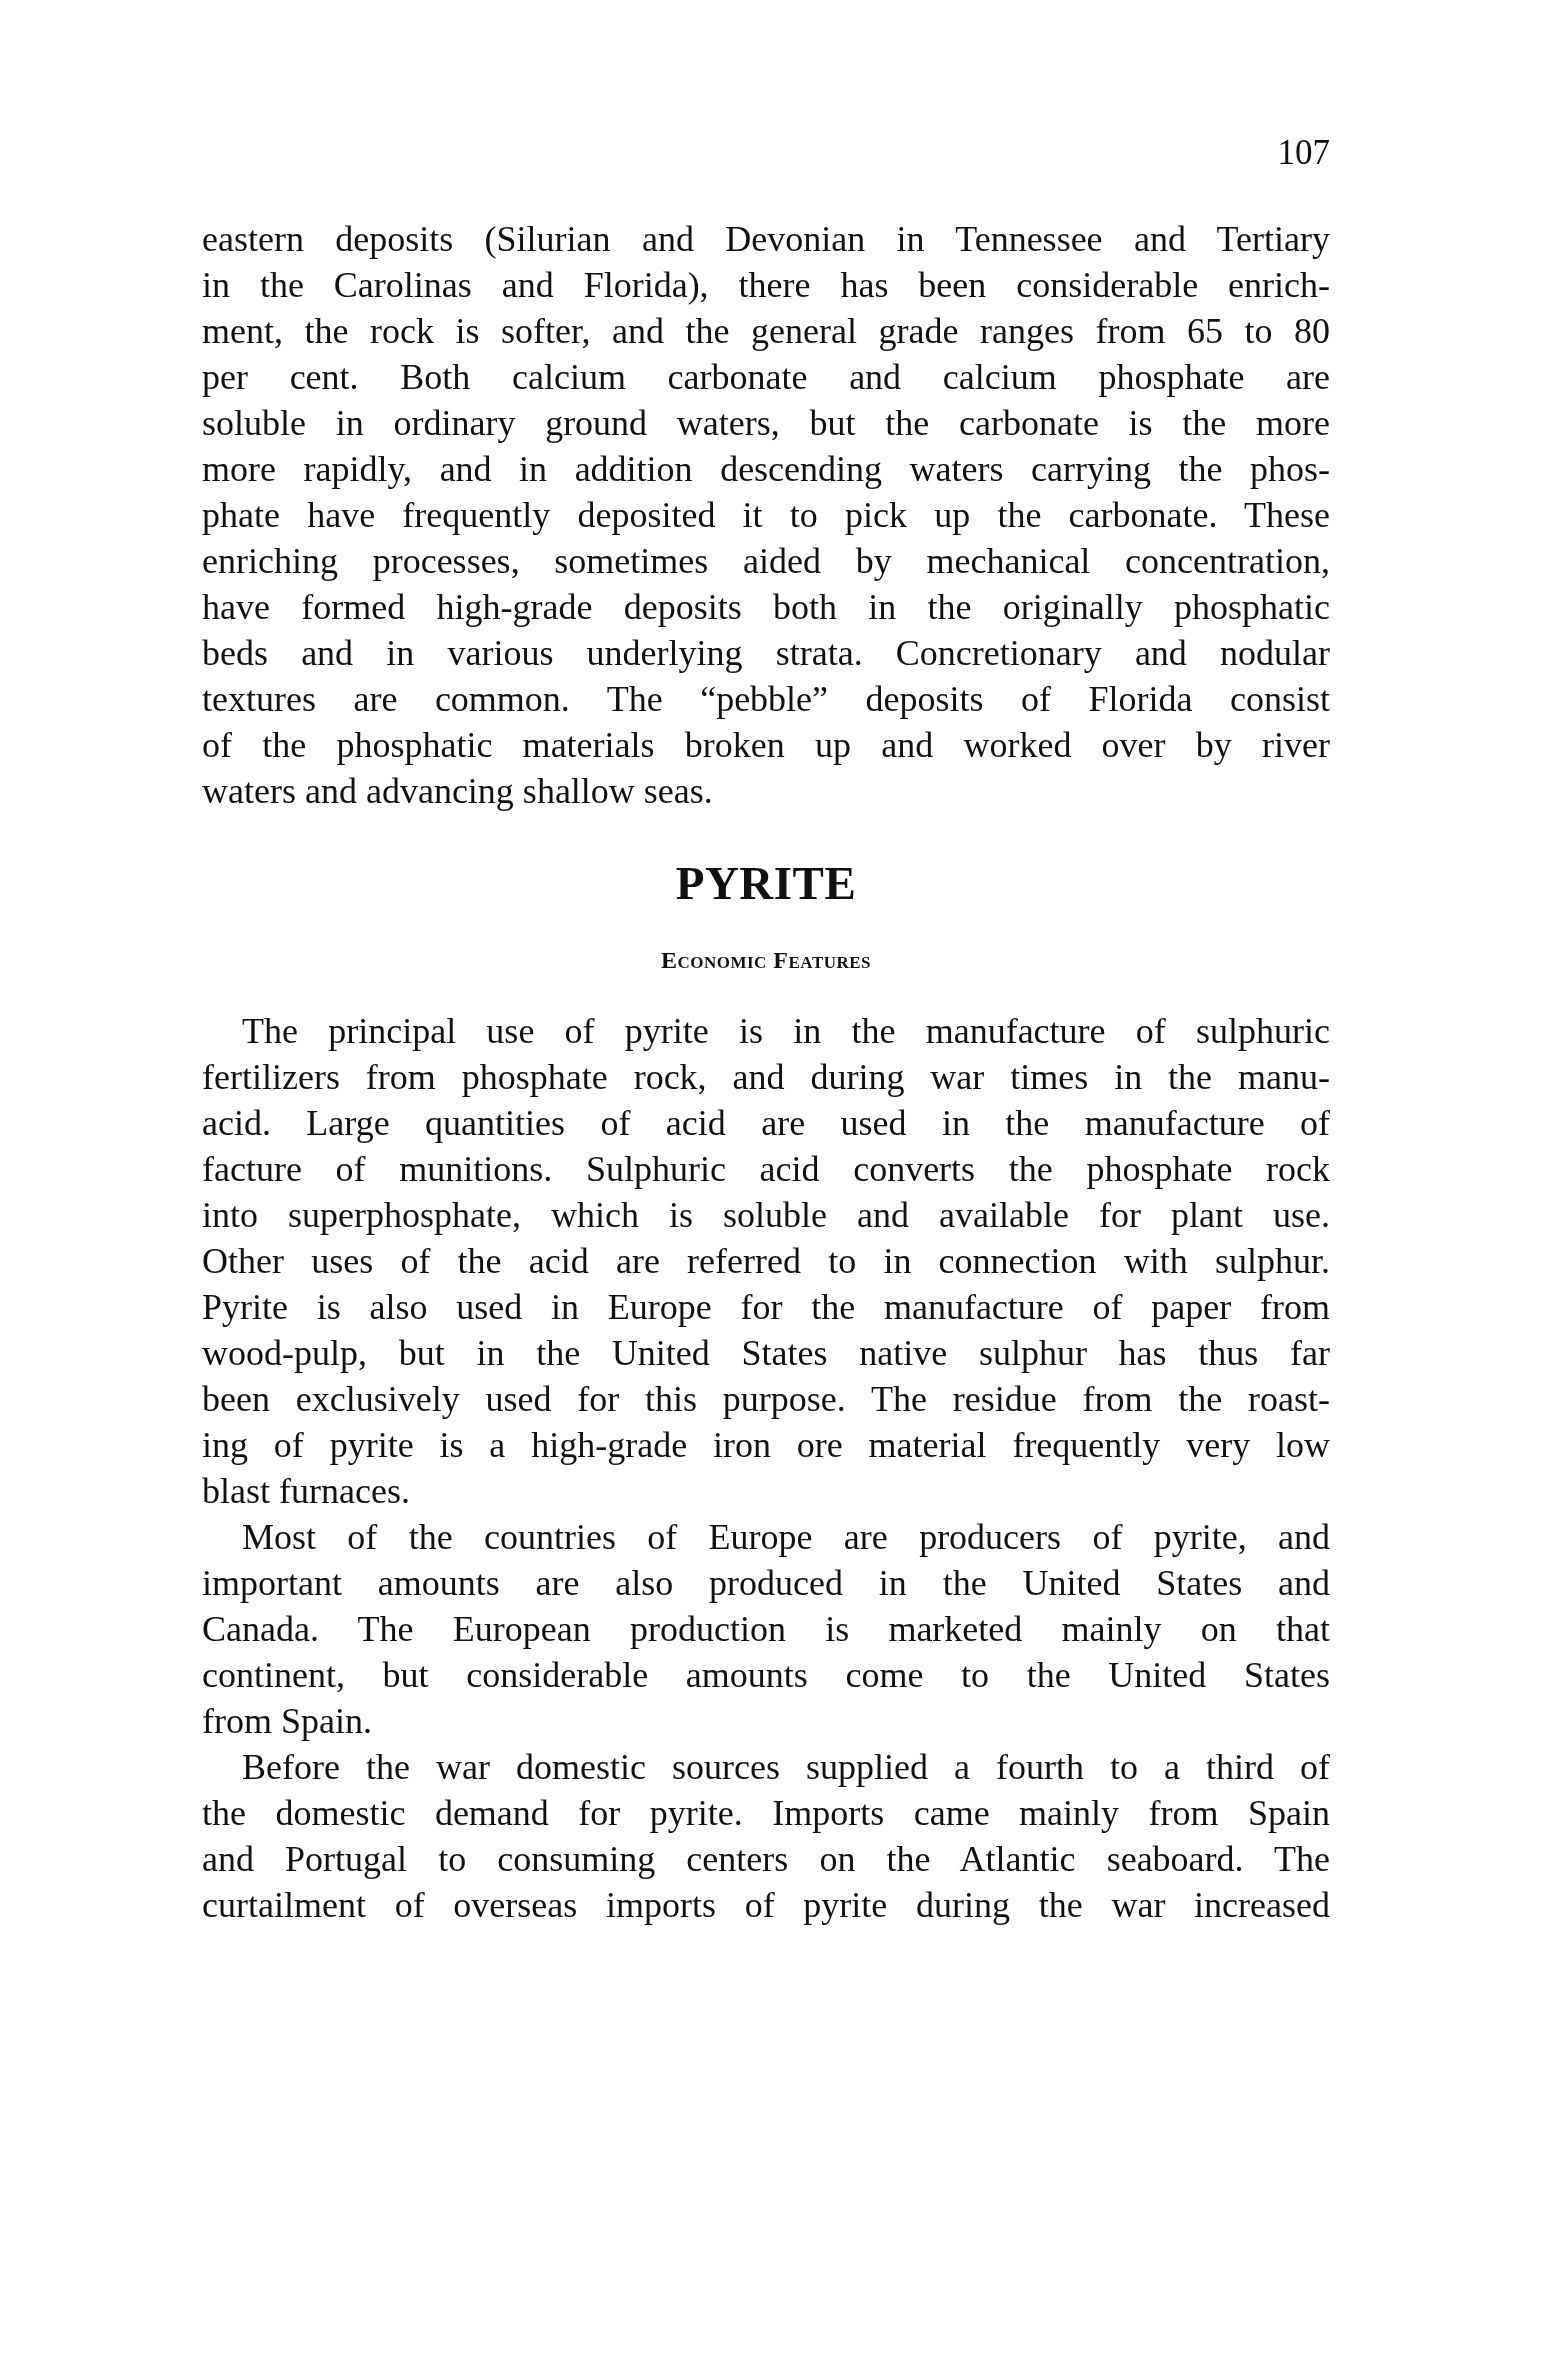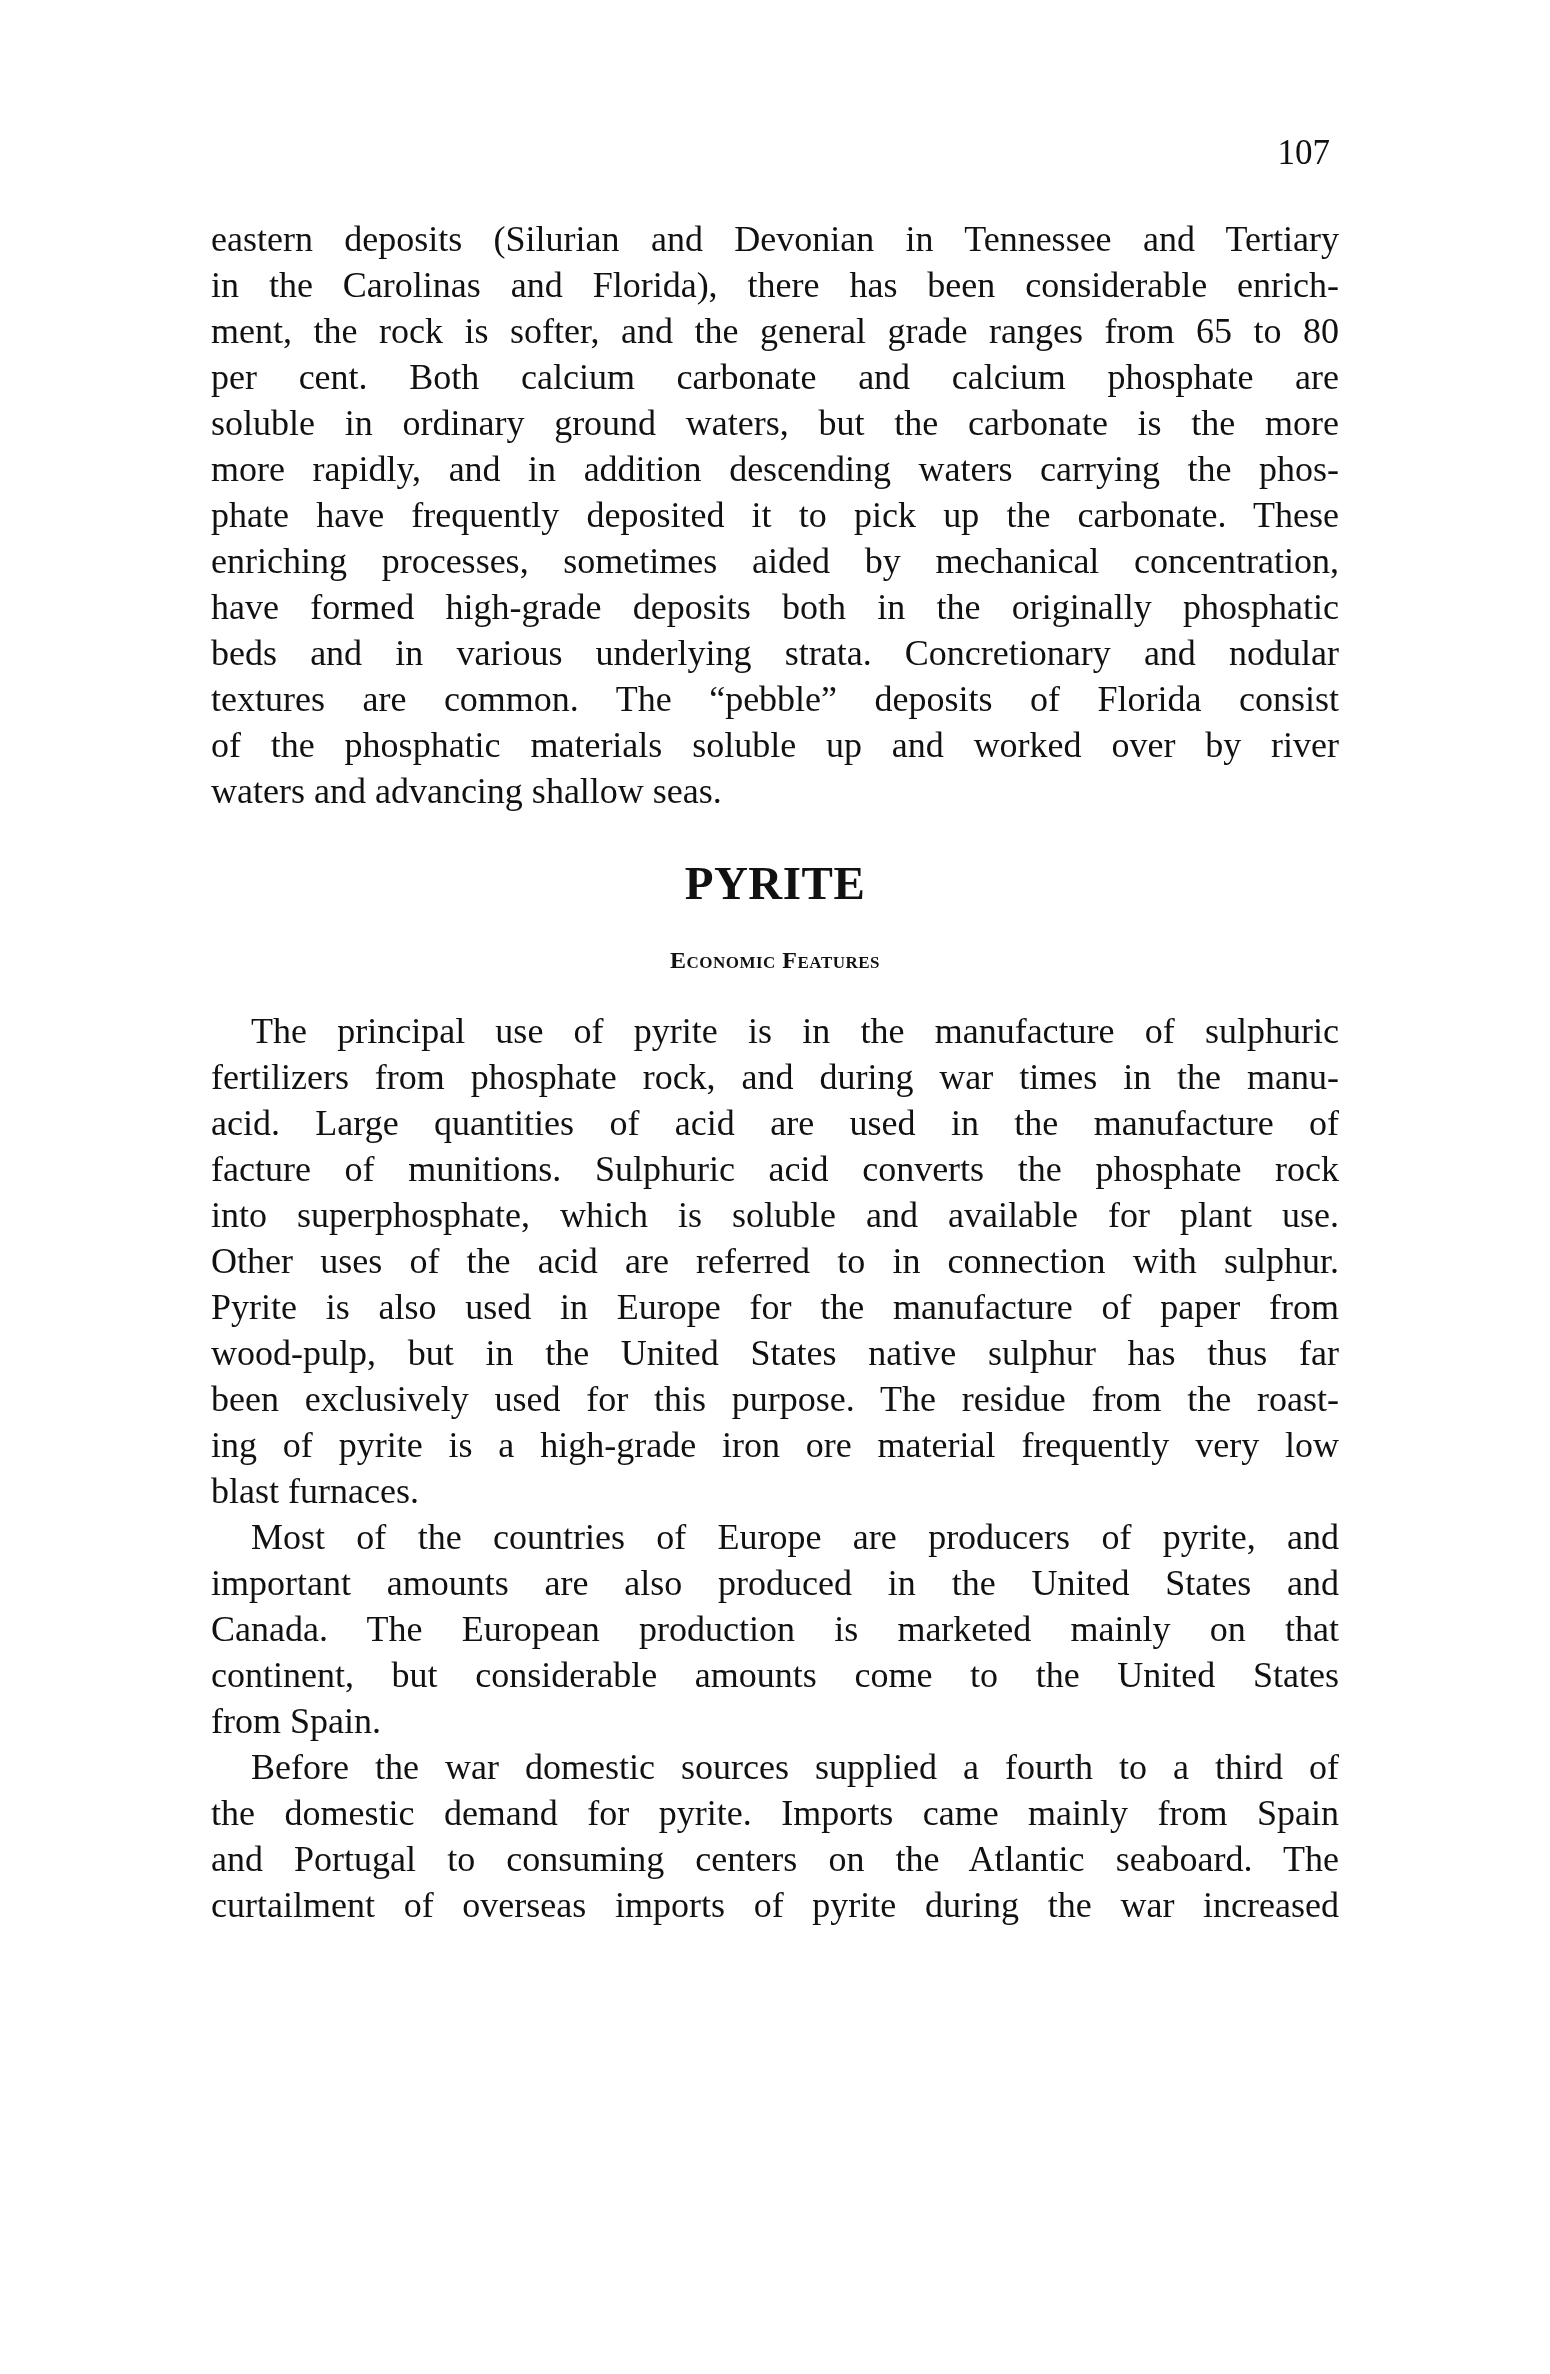--- a/index.html
+++ b/index.html
@@ -34,21 +34,21 @@
       word-spacing: 9.5px;
     }
     .page-number {
       position: absolute;
       right: 0;
       top: 0;
     }
     .body {
       position: absolute;
       top: 216px;
-      left: 9px;
+      left: 0;
       width: 1128px;
       font-size: 36px;
       line-height: 46px;
       text-align: justify;
       hyphens: manual;
     }
     .body p {
       margin: 0;
     }
     .body p.cont { text-indent: 0; }
@@ -86,21 +86,21 @@
       <span class="line">in the Carolinas and Florida), there has been considerable enrich-</span>
       <span class="line">ment, the rock is softer, and the general grade ranges from 65 to 80</span>
       <span class="line">per cent.  Both calcium carbonate and calcium phosphate are</span>
       <span class="line">soluble in ordinary ground waters, but the carbonate is the more</span>
       <span class="line">more rapidly, and in addition descending waters carrying the phos-</span>
       <span class="line">phate have frequently deposited it to pick up the carbonate.  These</span>
       <span class="line">enriching processes, sometimes aided by mechanical concentration,</span>
       <span class="line">have formed high-grade deposits both in the originally phosphatic</span>
       <span class="line">beds and in various underlying strata.  Concretionary and nodular</span>
       <span class="line">textures are common.  The “pebble” deposits of Florida consist</span>
-      <span class="line">of the phosphatic materials soluble up and worked over by river</span>
+      <span class="line">of the phosphatic materials broken up and worked over by river</span>
       <span class="line last">waters and advancing shallow seas.</span>
     </p>
 
     <h2 class="section-title">PYRITE</h2>
     <h3 class="subsection-title">Economic Features</h3>
 
     <p>
       <span class="line" style="padding-left:40px">The principal use of pyrite is in the manufacture of sulphuric</span>
       <span class="line">fertilizers from phosphate rock, and during war times in the manu-</span>
       <span class="line">acid.  Large quantities of acid are used in the manufacture of</span>

